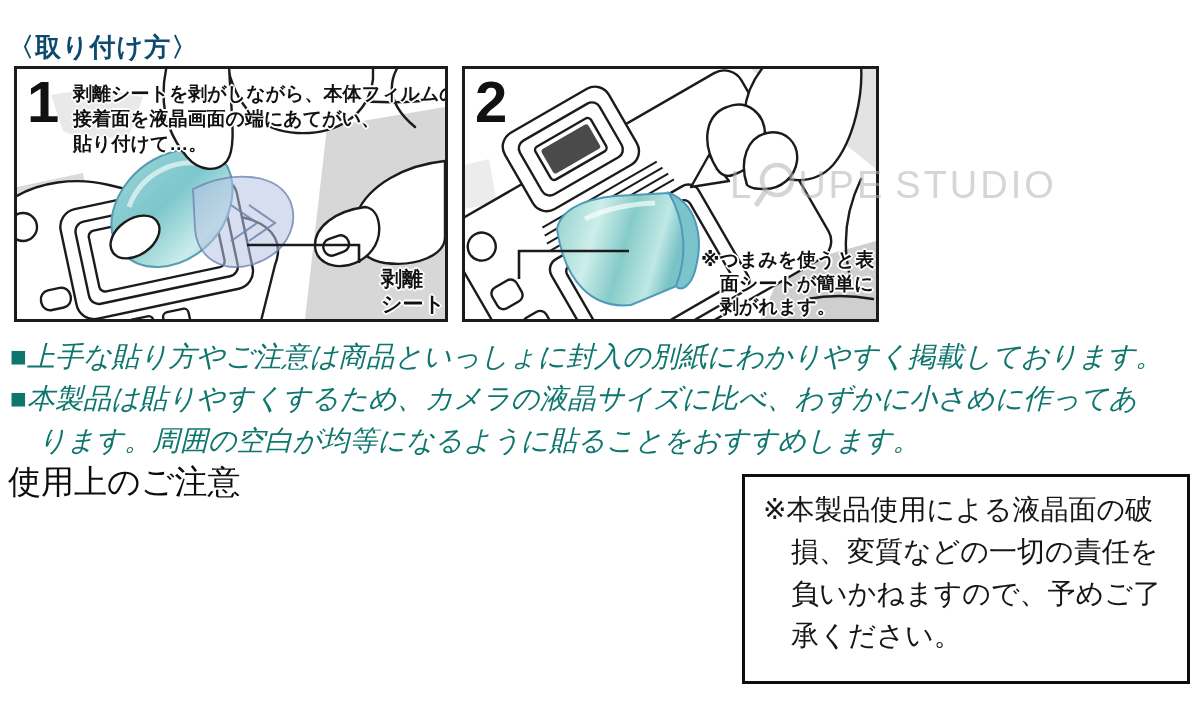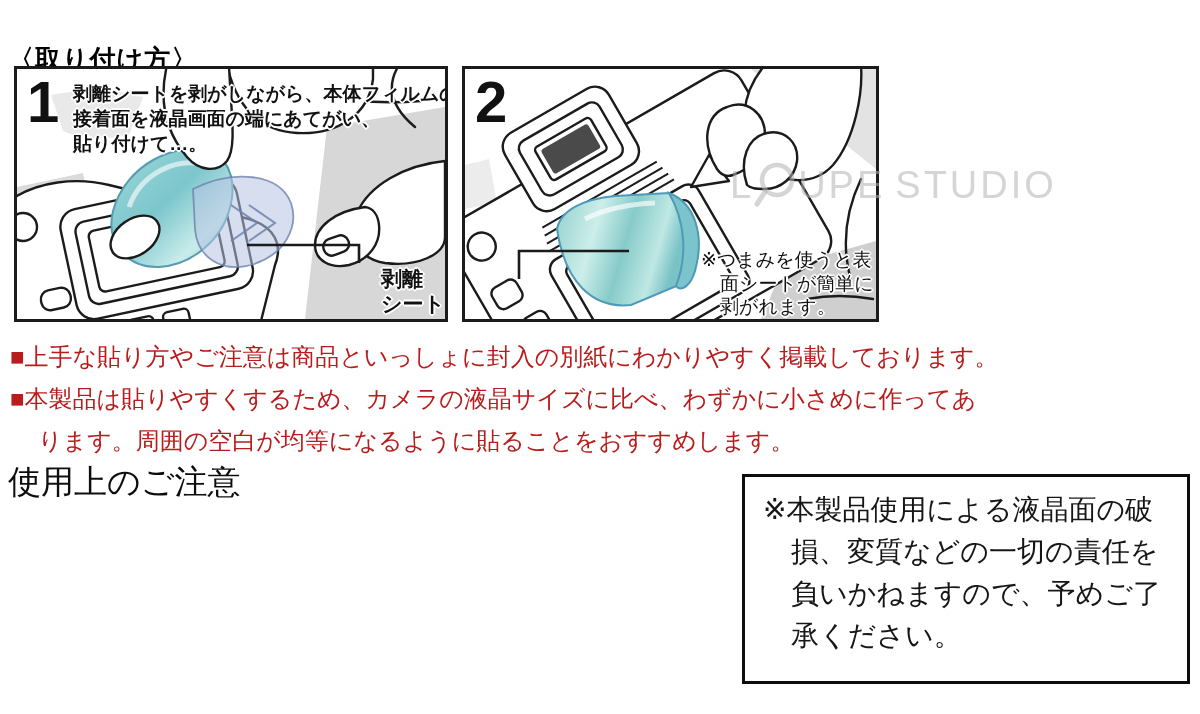--- a/index.html
+++ b/index.html
@@ -3,22 +3,22 @@
 <meta charset="utf-8">
 <style>
   * { margin:0; padding:0; box-sizing:border-box; }
   body { background:#fff; }
   .page {
     position:relative; width:1200px; height:714px; background:#ffffff;
     font-family:"Liberation Sans","DejaVu Sans",sans-serif; color:#111;
     overflow:hidden;
   }
   .title {
-    position:absolute; left:8px; top:42px;
-    font-size:26px; font-weight:bold; letter-spacing:1px; color:#000000;
+    position:absolute; left:8px; top:30px;
+    font-size:26px; font-weight:bold; letter-spacing:1px; color:#0c4a6e;
     white-space:nowrap;
   }
   .panel {
     position:absolute; top:66px; height:256px; border:3px solid #1b1b1b;
     background:#fff; overflow:hidden;
   }
   .panel-1 { left:14px;  width:434px; }
   .panel-2 { left:462px; width:417px; }
   .panel svg { position:absolute; left:0; top:0; }
   .step-num {
@@ -37,32 +37,32 @@
     position:absolute; left:324px; top:198px; font-size:21px; font-weight:bold;
     line-height:1.18; white-space:nowrap;margin-left:40px;
   }
   .callout-label-2 {
     position:absolute; left:18px; top:212px; font-size:20px; font-weight:bold;
     white-space:nowrap;
     margin-top:46px;
   }
   .peel-note {
     position:absolute; left:236px; top:179px; width:180px; font-size:19px;
-    font-weight:normal; line-height:1.24; white-space:nowrap;
+    font-weight:bold; line-height:1.24; white-space:nowrap;
     padding-left:19px; text-indent:-19px;
   }
   .watermark {
     position:absolute; left:730px; top:160px; z-index:4; display:flex;
     align-items:center; font-size:38px; font-weight:400; letter-spacing:3px;
     color:rgba(178,178,178,0.55); white-space:pre;
   }
   .watermark .loupe-gap { width:10px; }
   .notes-block {
-    position:absolute; left:10px; top:336px; width:1186px; font-size:24px;
-    line-height:42px; color:#b91c1c; white-space:nowrap;
+    position:absolute; left:10px; top:336px; width:1186px; font-size:28px;
+    line-height:42px; color:#0f766e; white-space:nowrap;font-style:italic;
   }
   .hang { padding-left:28px; text-indent:-28px; }
   .usage-heading {
     position:absolute; left:8px; top:460px; font-size:33px; font-weight:normal;
     color:#0d0d0d; white-space:nowrap;
   }
   .caution-list {
     position:absolute; left:8px; top:512px; width:732px; font-size:28px;
     line-height:39px; color:#161616; white-space:nowrap;
   }

